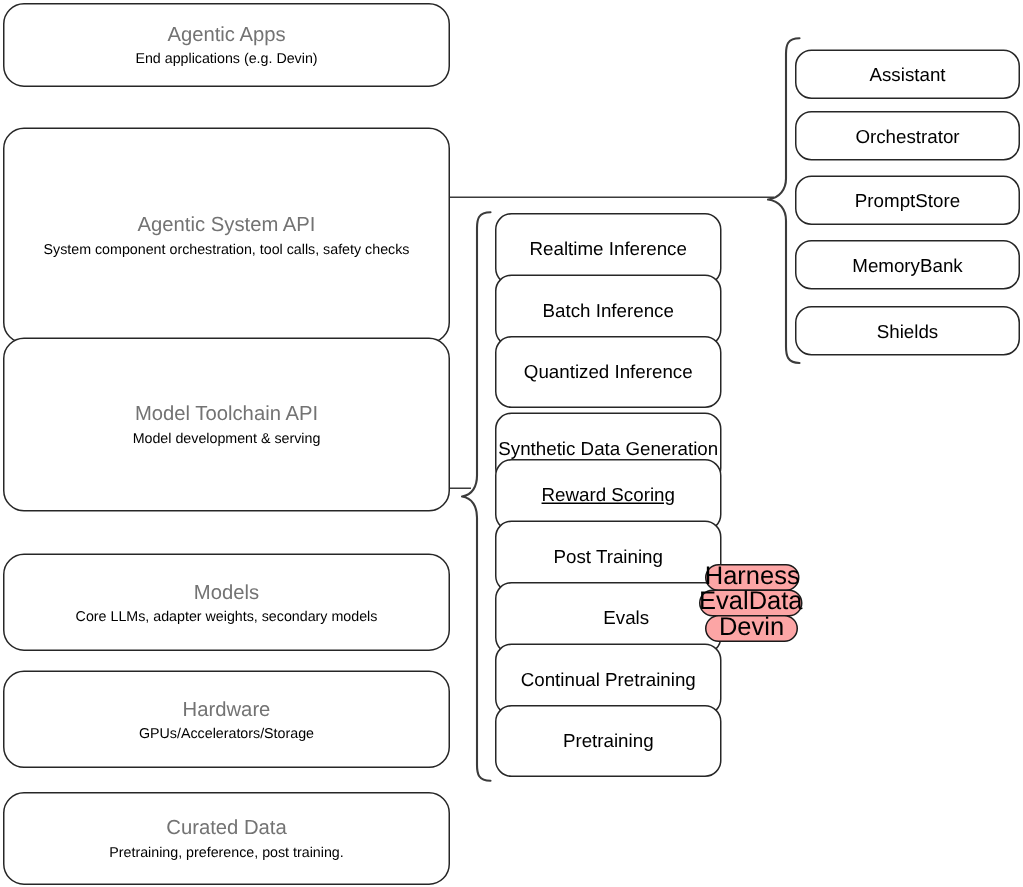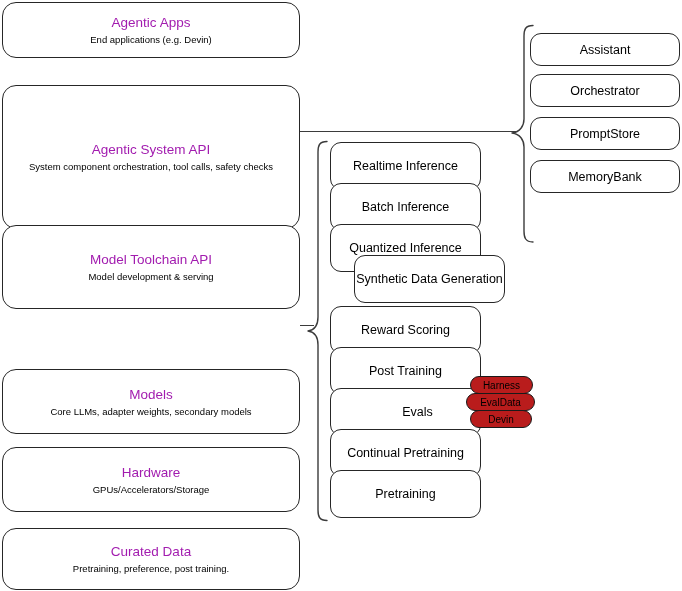--- a/index.html
+++ b/index.html
@@ -36,21 +36,21 @@
 
   
   .layer-box {
     left: 2px;
     width: 298px;
     border-radius: 14px;
   }
   .layer-title {
     font-size: 13.5px;
     line-height: 17px;
-    color: #a21caf;
+    color: #737373;
   }
   .layer-sub {
     font-size: 9.5px;
     line-height: 13px;
     color: #000000;
     margin-top: 2px;
     text-align: center;
   }
 
   
@@ -74,28 +74,28 @@
   }
   .comp-label {
     font-size: 12.5px;
     line-height: 16px;
   }
 
   
   .pill {
     position: absolute;
     box-sizing: border-box;
-    background: #b91c1c;
+    background: #fca5a5;
     border: 1px solid #1a1a1a;
     border-radius: 999px;
     height: 18px;
     display: flex;
-    align-items: flex-end;
+    align-items: flex-start;
     justify-content: center;
-    font-size: 10px;
+    font-size: 17px;
     line-height: 14px;
     z-index: 6;
   }
 
   
   .connector-line {
     position: absolute;
     background: #3b3b3b;
     height: 1px;
     z-index: 1;
@@ -115,21 +115,21 @@
   <div class="box layer-box" style="top:2px;height:56px;">
     <div class="layer-title">Agentic Apps</div>
     <div class="layer-sub">End applications (e.g. Devin)</div>
   </div>
 
   <div class="box layer-box" style="top:85px;height:144px;">
     <div class="layer-title">Agentic System API</div>
     <div class="layer-sub">System component orchestration, tool calls, safety checks</div>
   </div>
 
-  <div class="box layer-box" style="top:225px;height:84px;">
+  <div class="box layer-box" style="top:225px;height:116px;">
     <div class="layer-title">Model Toolchain API</div>
     <div class="layer-sub">Model development &amp; serving</div>
   </div>
 
   <div class="box layer-box" style="top:369px;height:65px;">
     <div class="layer-title">Models</div>
     <div class="layer-sub">Core LLMs, adapter weights, secondary models</div>
   </div>
 
   <div class="box layer-box" style="top:447px;height:65px;">
@@ -165,25 +165,25 @@
   </div>
 
   <div class="box cap-box" style="top:183px;">
     <div class="cap-label">Batch Inference</div>
   </div>
 
   <div class="box cap-box" style="top:224px;">
     <div class="cap-label">Quantized Inference</div>
   </div>
 
-  <div class="box cap-box" style="top:255px;margin-left:24px;">
+  <div class="box cap-box" style="top:275px;">
     <div class="cap-label">Synthetic Data Generation</div>
   </div>
 
-  <div class="box cap-box" style="top:306px;">
+  <div class="box cap-box" style="top:306px;text-decoration:underline;">
     <div class="cap-label">Reward Scoring</div>
   </div>
 
   <div class="box cap-box" style="top:347px;">
     <div class="cap-label">Post Training</div>
   </div>
 
   <div class="box cap-box" style="top:388px;padding-left:24px;">
     <div class="cap-label">Evals</div>
   </div>
@@ -215,14 +215,17 @@
   </div>
 
   <div class="box comp-box" style="top:117px;">
     <div class="comp-label">PromptStore</div>
   </div>
 
   <div class="box comp-box" style="top:160px;">
     <div class="comp-label">MemoryBank</div>
   </div>
 
+  <div class="box comp-box" style="top:204px;">
+    <div class="comp-label">Shields</div>
+  </div>
 
 </div>
 
 </body></html>

